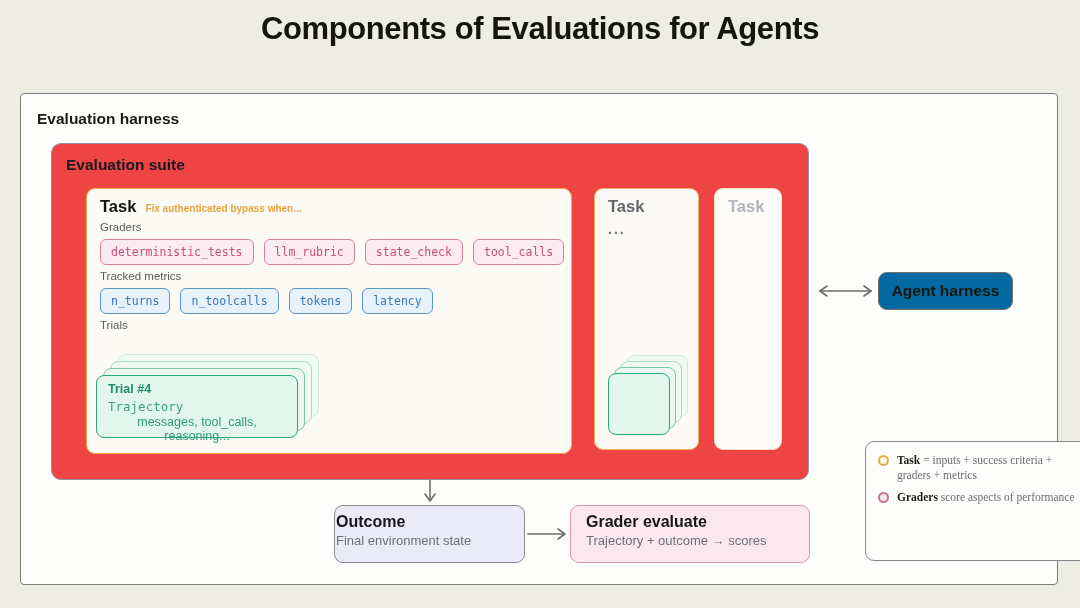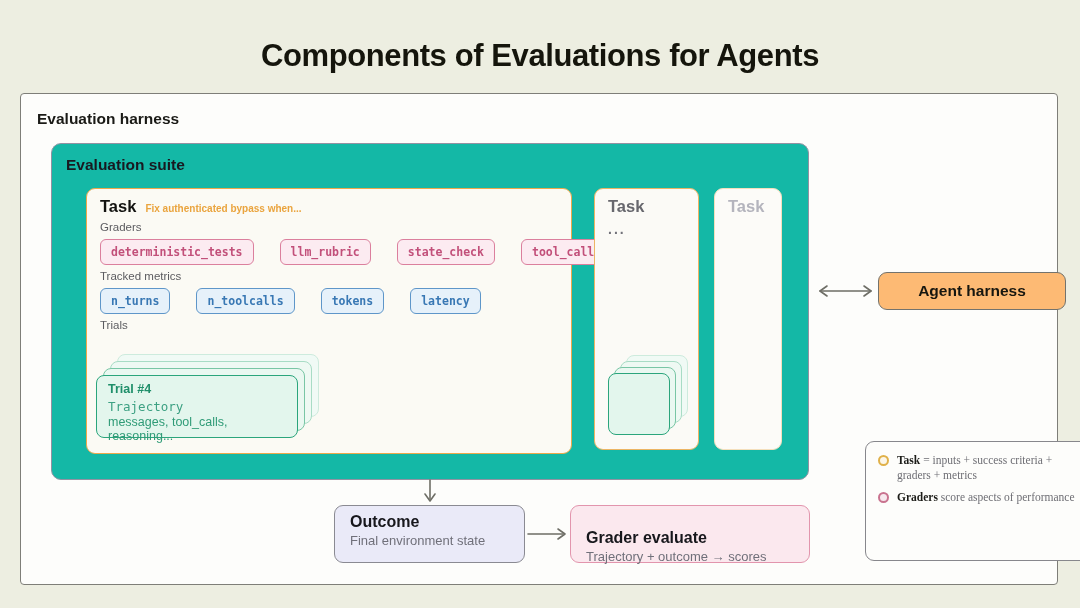--- a/index.html
+++ b/index.html
@@ -1,77 +1,77 @@
 <!DOCTYPE html>
 <html><head>
 <meta charset="utf-8">
 <style>
   * { margin:0; padding:0; box-sizing:border-box; }
   html,body { background:#edeee1; }
   .page { position:relative; width:1080px; height:608px; background:#edeee1; overflow:hidden;
           font-family:"Liberation Sans", sans-serif; }
 
-  .title { position:absolute; top:38px; left:0; width:100%; text-align:center;
+  .title { position:absolute; top:11px; left:0; width:100%; text-align:center;
            font-size:31px; font-weight:700; color:#15150c; letter-spacing:-0.4px; }
 
   .harness { position:absolute; left:20px; top:93px; width:1038px; height:492px;
              background:#fdfdfb; border:1.5px solid #7e7e78; border-radius:4px; }
   .harness-label { position:absolute; left:16px; top:16px; font-size:15.5px; font-weight:700; color:#1a1a16; }
 
   .suite { position:absolute; left:30px; top:49px; width:758px; height:337px;
-           background:#14b8a6; border:1.4px solid #9292a2; border-radius:10px; }
+           background:#ef4444; border:1.4px solid #9292a2; border-radius:10px; }
   .suite-label { position:absolute; left:14px; top:12px; font-size:15.5px; font-weight:700; color:#191920; }
 
   .task-primary { position:absolute; left:34px; top:44px; width:486px; height:266px;
                   background:#fbfaf4; border:1.5px solid #eba94b; border-radius:9px; padding:8px 13px; }
   .task-header { display:flex; align-items:baseline; gap:9px; }
   .task-title { font-size:16.5px; font-weight:700; color:#131310; }
   .task-desc { font-size:10px; font-weight:700; color:#eaa43e; }
   .section-label { font-size:11.5px; color:#5c5c60; margin-top:5px; }
-  .pill-row { display:flex; gap:26px; margin-top:6px;font-weight:bold; }
+  .pill-row { display:flex; gap:10px; margin-top:6px; }
   .pill { font-family:"DejaVu Sans Mono", monospace; font-size:11.5px; padding:5px 10px;
           border-radius:6px; white-space:nowrap; }
   .pill-pink { color:#c2507a; background:#fcebf1; border:1.3px solid #db7f9d; }
   .pill-blue { color:#3978b4; background:#e6f1fa; border:1.3px solid #5e96c9; }
 
   .trial-stack { position:absolute; left:9px; top:165px; width:245px; height:88px; }
   .trial-card, .trial-ghost { position:absolute; width:202px; height:63px; border-radius:8px; }
   .trial-ghost3 { left:21px; top:0;  background:#f0faf5; border:1.4px solid #cdebdd; }
   .trial-ghost2 { left:14px; top:7px; background:#eef9f3; border:1.4px solid #a8dcc5; }
   .trial-ghost1 { left:7px;  top:14px; background:#eaf8f1; border:1.4px solid #79c6a5; }
   .trial-card  { left:0; top:21px; background:#e3f6ed; border:1.6px solid #2ba57c; padding:6px 11px; }
   .trial-title { font-size:12.5px; font-weight:700; color:#1f8f6a; }
   .trial-sub { font-family:"DejaVu Sans Mono", monospace; font-size:12.5px; color:#3da183; margin-top:3px; }
-  .trial-detail { font-size:12.5px; color:#2f9b77; margin-top:1px; }
+  .trial-detail { font-size:12.5px; color:#2f9b77; margin-top:1px;text-align:center; }
 
   .task-secondary { position:absolute; left:542px; top:44px; width:105px; height:262px;
                     background:#fbfaf6; border:1.5px solid #ecb564; border-radius:9px; }
   .task-secondary .t-label { position:absolute; left:13px; top:8px; font-size:16.5px; font-weight:700; color:#67676d; }
   .task-secondary .t-ellipsis { position:absolute; left:13px; top:32px; font-size:14px; font-weight:700;
                                 color:#72727a; letter-spacing:2px; }
   .mini-stack { position:absolute; left:13px; top:166px; width:86px; height:82px; }
   .mini-card, .mini-ghost { position:absolute; width:62px; height:62px; border-radius:8px; }
   .mini-ghost3 { left:18px; top:0;  background:#f0faf5; border:1.4px solid #cdebdd; }
   .mini-ghost2 { left:12px; top:6px; background:#eef9f3; border:1.4px solid #a8dcc5; }
   .mini-ghost1 { left:6px;  top:12px; background:#eaf8f1; border:1.4px solid #79c6a5; }
   .mini-card  { left:0; top:18px; background:#e3f6ed; border:1.6px solid #2ba57c; }
 
   .task-tertiary { position:absolute; left:662px; top:44px; width:68px; height:262px;
                    background:#fcfbf8; border:1.5px solid #f4dfbc; border-radius:9px; }
   .task-tertiary .t-label { position:absolute; left:13px; top:8px; font-size:16.5px; font-weight:700; color:#b4b4bd; }
 
-  .agent-harness { position:absolute; left:878px; top:272px; width:188px; height:38px;
-                   background:#fdba74; border:1.5px solid #73736d; border-radius:9px;
+  .agent-harness { position:absolute; left:878px; top:272px; width:135px; height:38px;
+                   background:#0369a1; border:1.5px solid #73736d; border-radius:9px;
                    display:flex; align-items:center; justify-content:center; }
   .agent-harness span { font-size:15.5px; font-weight:700; color:#16160f; }
 
   .outcome { position:absolute; left:334px; top:505px; width:191px; height:58px;
-             background:#eaeaf8; border:1.4px solid #8a8a92; border-radius:9px; padding:7px 15px; }
+             background:#eaeaf8; border:1.4px solid #8a8a92; border-radius:9px; padding:7px 1px; }
   .grader-eval { position:absolute; left:570px; top:505px; width:240px; height:58px;
-                 background:#fbe8ee; border:1.4px solid #e295ad; border-radius:9px; padding:23px 15px; }
+                 background:#fbe8ee; border:1.4px solid #e295ad; border-radius:9px; padding:7px 15px; }
   .flow-title { font-size:16px; font-weight:700; color:#17171c; }
   .flow-sub { font-size:13px; color:#70707a; margin-top:2px; }
 
   .legend { position:absolute; left:865px; top:441px; width:230px; height:120px;
             background:#fdfdfb; border:1.3px solid #87878c; border-radius:9px; padding:11px 12px;font-family:Liberation Serif, serif; }
   .legend-row { display:flex; gap:8px; margin-bottom:8px; }
   .legend-marker { width:11px; height:11px; border-radius:50%; flex:none; margin-top:2px; }
   .marker-task    { border:2px solid #e0b14a; background:#fcf6e8; }
   .marker-trial   { border:2px solid #4eb890; background:#e9f6f0; }
   .marker-graders { border:2px solid #c9738f; background:#f7e9ee; }

